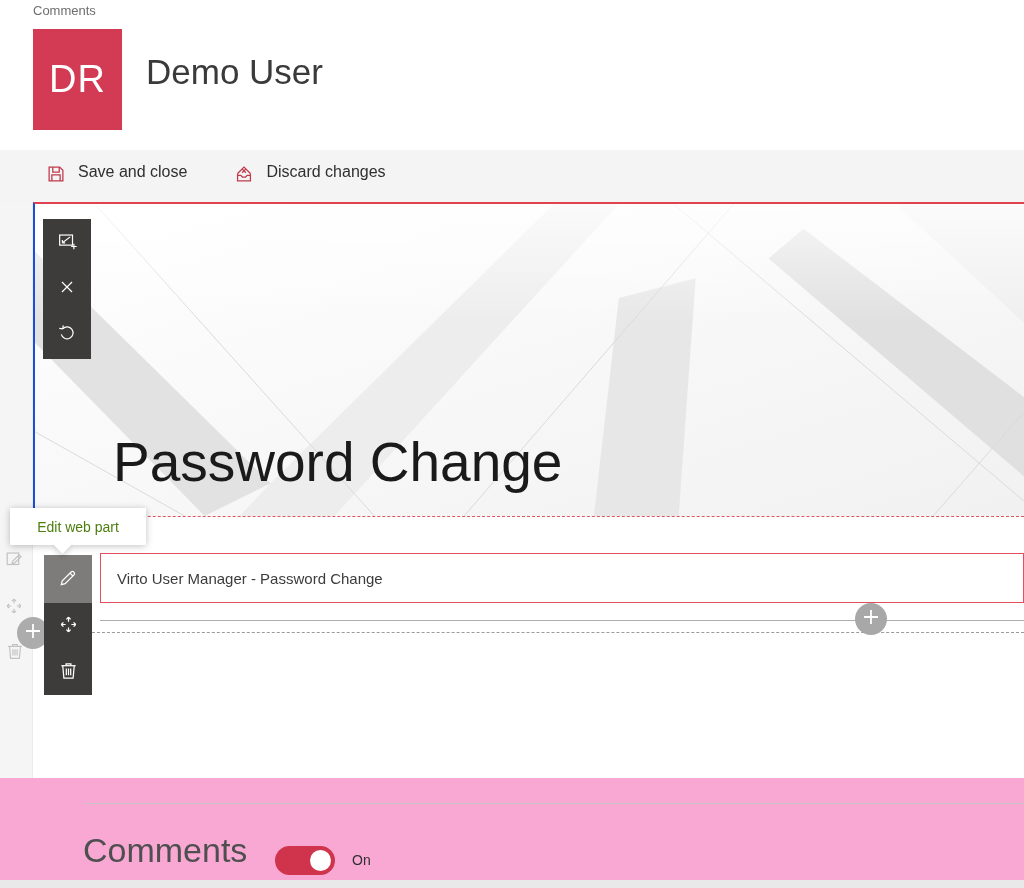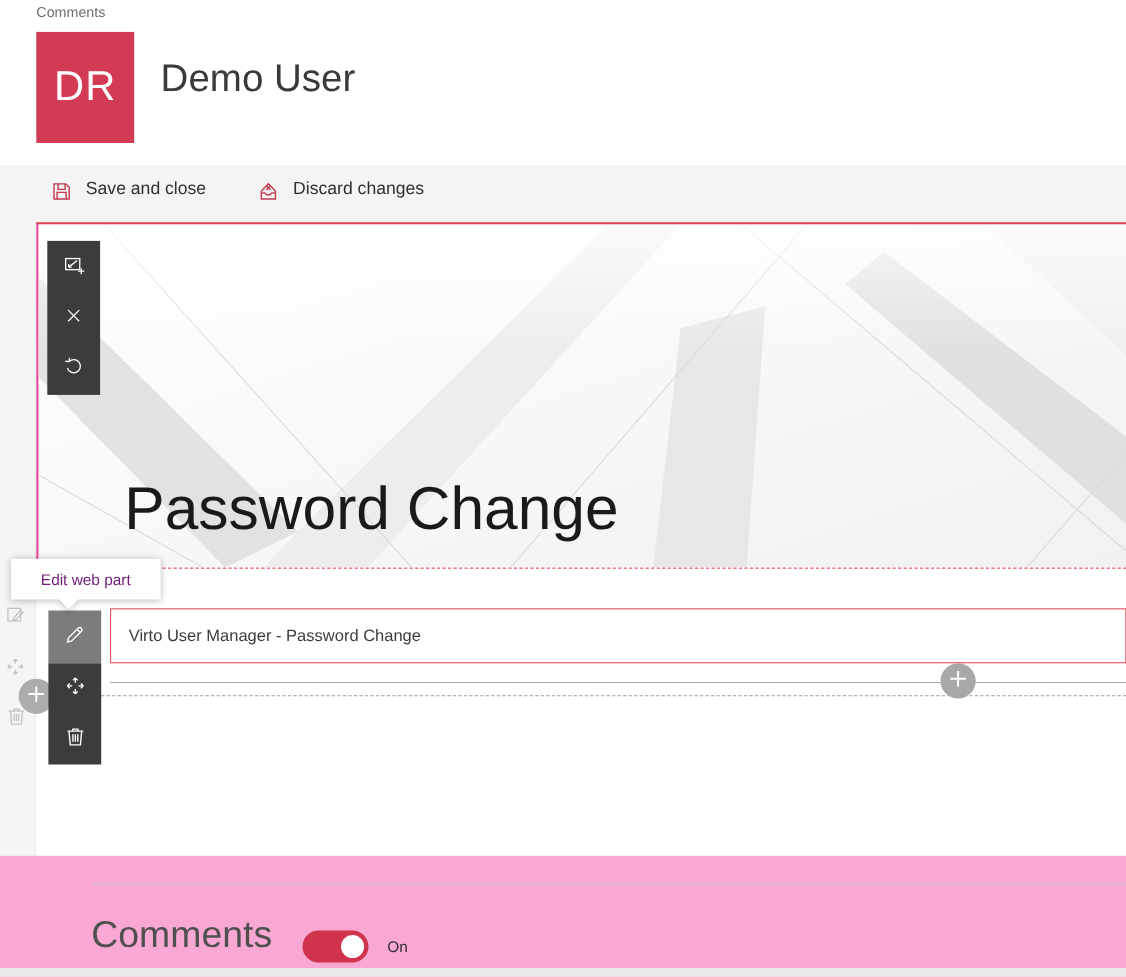--- a/index.html
+++ b/index.html
@@ -31,38 +31,38 @@
   .gutter-icon { position:absolute; width:22px; height:22px; z-index:3; }
   .gutter-icon svg { width:22px; height:22px; stroke:#c2c2c2; fill:none; stroke-width:1.3; }
   .g-edit { left:4px; top:548px; }
   .g-move { left:3px; top:595px; }
   .g-del  { left:4px; top:640px; }
 
   
   .canvas { position:absolute; left:33px; top:202px; width:991px; height:576px; background:#fff; }
   .hero {
     position:absolute; left:0; top:0; width:991px; height:315px;
-    border-top:2px solid #e0434f; border-left:2px solid #ec4899; border-bottom:1px dashed #e05560;
+    border-top:2px solid #e0434f; border-left:2px solid #1d4ed8; border-bottom:1px dashed #e05560;
     overflow:hidden;
   }
   .hero svg.bg { position:absolute; left:0; top:0; width:100%; height:100%; }
   .hero-title { position:absolute; left:78px; top:226px; font-size:55px; font-weight:300; color:#1a1a1a; }
 
   .hero-toolbar {
     position:absolute; left:8px; top:15px; width:48px; height:140px; background:#3d3c3b;
     display:flex; flex-direction:column; align-items:center; justify-content:space-evenly; z-index:5;
   }
   .tool-btn { width:48px; height:44px; display:flex; align-items:center; justify-content:center; cursor:pointer; }
   .tool-btn svg { width:22px; height:22px; stroke:#fff; fill:none; stroke-width:1.3; }
 
   
   .tooltip {
     position:absolute; left:10px; top:508px; width:136px; height:37px; background:#fff;
     box-shadow:0 1px 7px rgba(0,0,0,.25); display:flex; align-items:center; justify-content:center;
-    font-size:14px; color:#701a75; z-index:40; border-radius:1px;
+    font-size:14px; color:#4d7c0f; z-index:40; border-radius:1px;
   }
   .tooltip::after {
     content:""; position:absolute; bottom:-6px; left:46px; width:13px; height:13px;
     background:#fff; transform:rotate(45deg); box-shadow:3px 3px 5px rgba(0,0,0,.12);
   }
 
   
   .wp-toolbar { position:absolute; left:44px; top:555px; width:48px; z-index:30; }
   .wp-edit { width:48px; height:48px; background:#7d7c7a; display:flex; align-items:center; justify-content:center; cursor:pointer; }
   .wp-rest { width:48px; height:92px; background:#3d3c3b; display:flex; flex-direction:column; }

